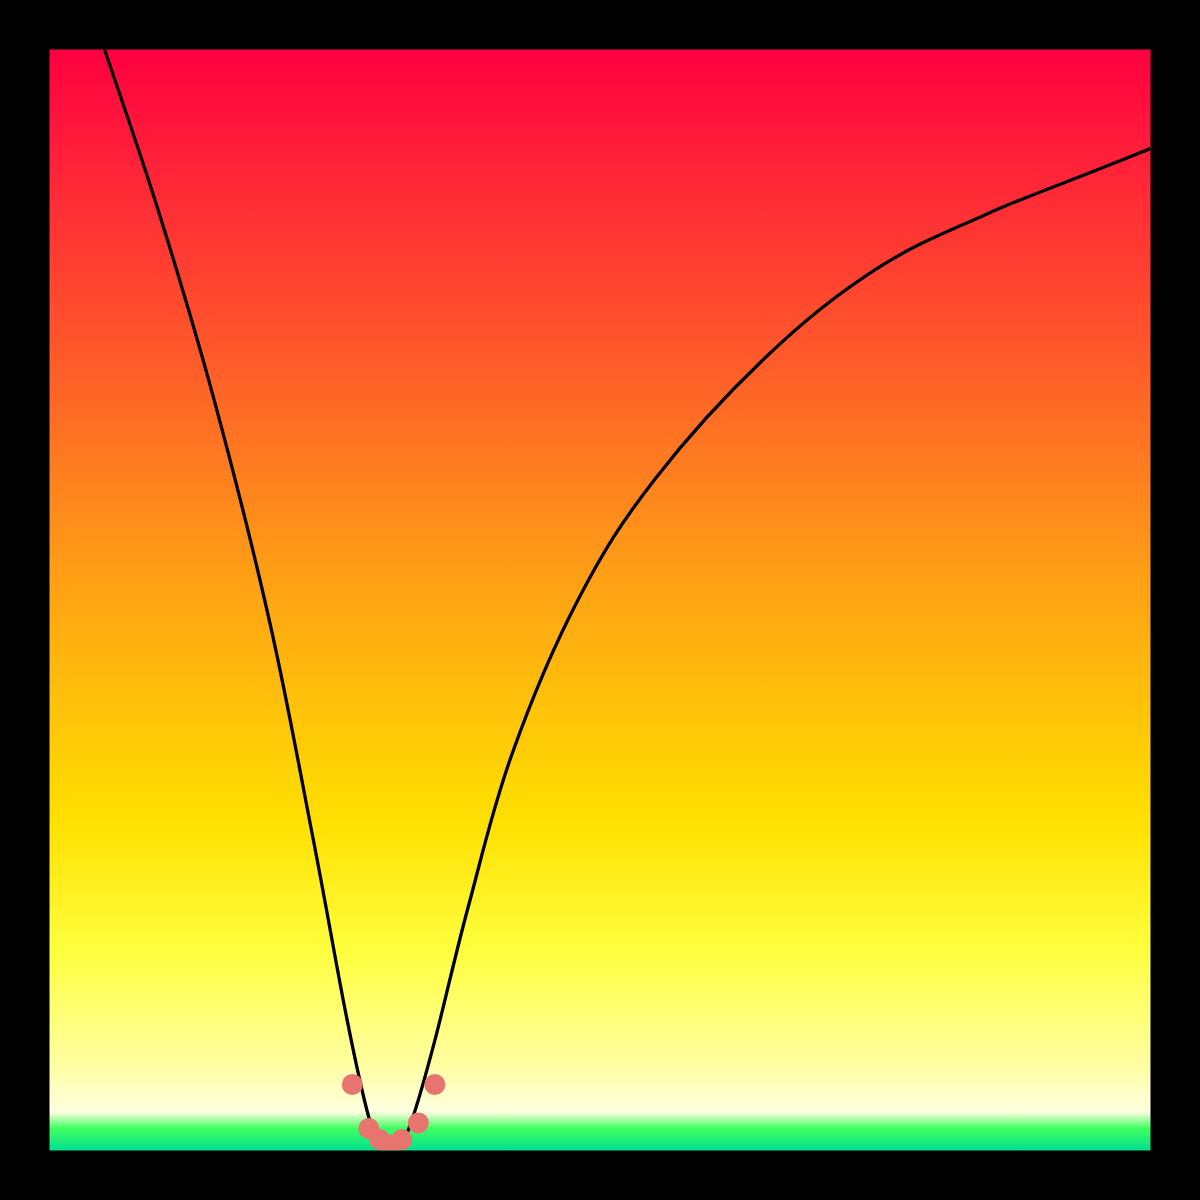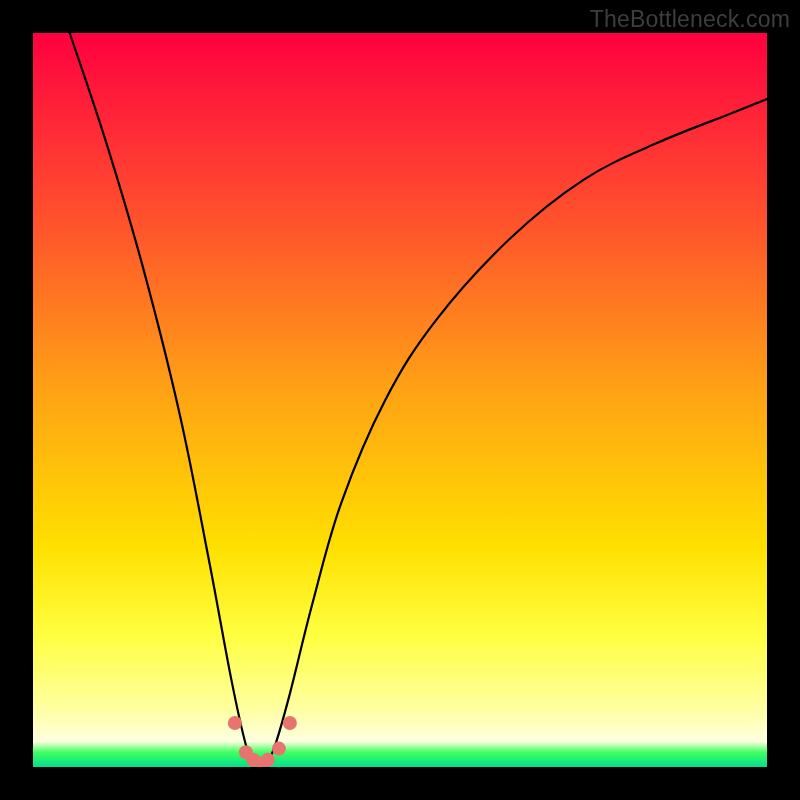--- a/index.html
+++ b/index.html
@@ -55,21 +55,20 @@
     left: 0;
     width: 734px;
     height: 734px;
   }
 </style>
 </head>
 <body>
 
 <div class="frame">
 
-  <div class="watermark">TheBottleneck.com</div>
 
   <div class="plot-area">
     <svg class="curve" viewBox="0 0 734 734" preserveAspectRatio="none">
       <path id="curve-path" fill="none" stroke="#000" stroke-width="2.2" stroke-linecap="round" stroke-linejoin="round" d="M 36.7 0.0 C 43.3 19.8, 60.2 67.8, 73.4 110.1 C 86.6 152.4, 96.9 186.0, 110.1 234.9 C 123.3 283.8, 134.9 328.8, 146.8 381.7 C 158.7 434.5, 166.9 480.9, 176.2 528.5 C 185.4 576.0, 191.6 612.9, 198.2 645.9 C 204.8 678.9, 208.9 697.4, 212.9 712.0 C 216.8 726.5, 217.6 723.4, 220.2 726.7 C 222.8 730.0, 224.9 730.3, 227.5 730.3 C 230.2 730.3, 232.2 730.0, 234.9 726.7 C 237.5 723.4, 238.3 723.9, 242.2 712.0 C 246.2 700.1, 250.3 685.7, 256.9 660.6 C 263.5 635.5, 269.7 606.9, 278.9 572.5 C 288.2 538.2, 295.1 506.8, 308.3 469.8 C 321.5 432.8, 335.1 400.0, 352.3 367.0 C 369.5 334.0, 381.2 315.3, 403.7 286.3 C 426.2 257.2, 450.7 230.6, 477.1 205.5 C 503.5 180.4, 524.1 164.0, 550.5 146.8 C 576.9 129.6, 597.5 122.0, 623.9 110.1 C 650.3 98.2, 677.5 88.7, 697.3 80.7 C 717.1 72.8, 727.4 68.7, 734.0 66.1"></path>
       <g id="markers-group">
           <circle cx="201.9" cy="690.0" r="7" fill="#e8746f"></circle>
           <circle cx="212.9" cy="719.3" r="7" fill="#e8746f"></circle>
           <circle cx="220.2" cy="726.7" r="7" fill="#e8746f"></circle>
           <circle cx="227.5" cy="730.3" r="7" fill="#e8746f"></circle>
           <circle cx="234.9" cy="726.7" r="7" fill="#e8746f"></circle>

